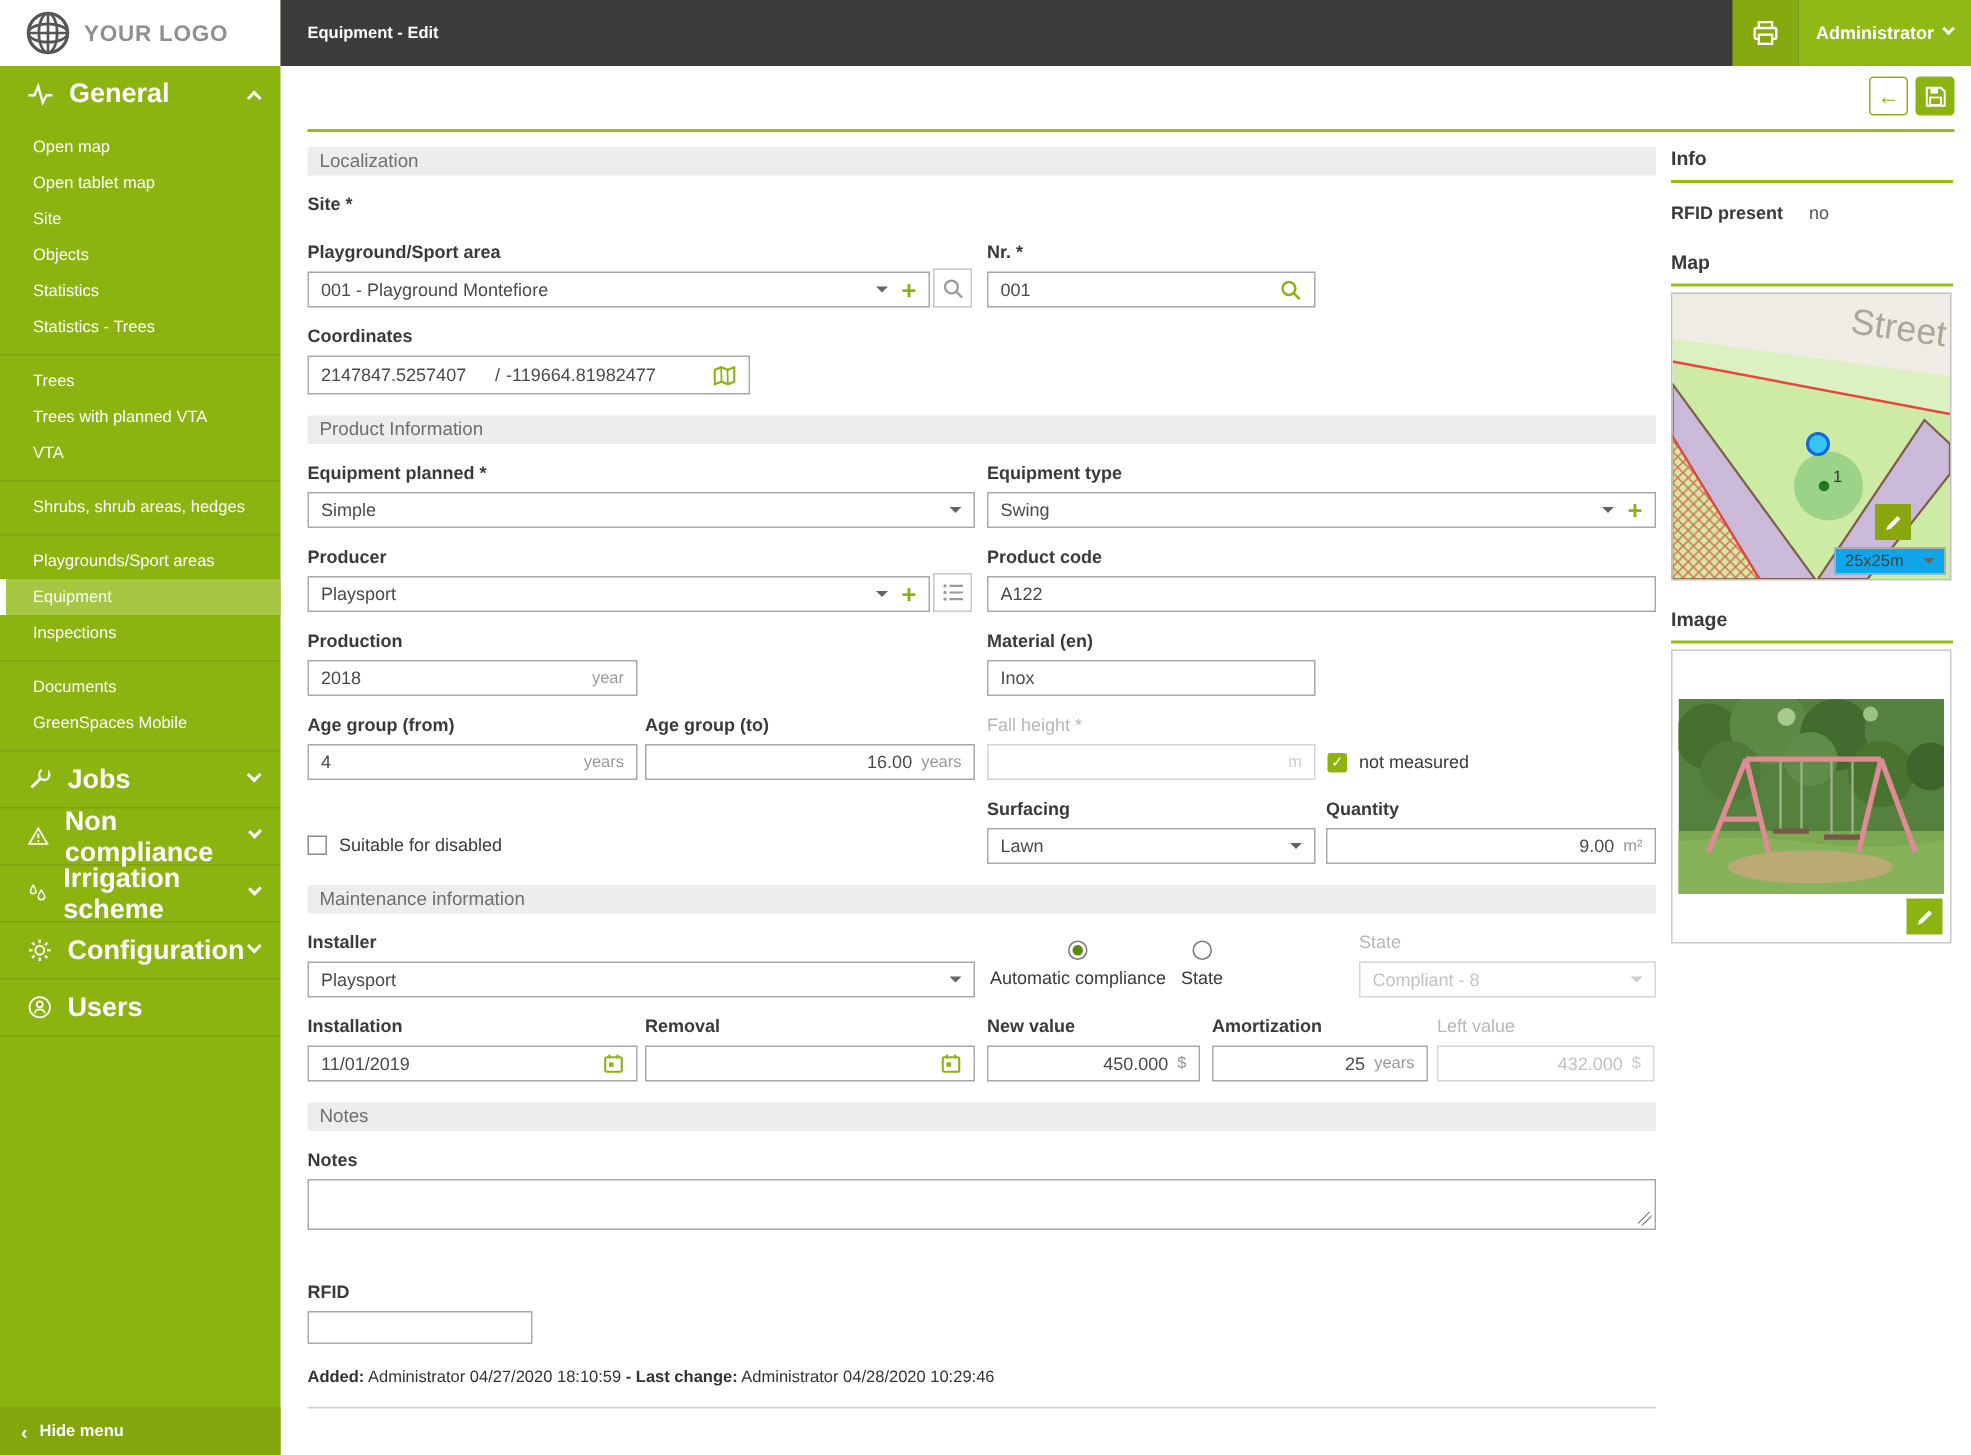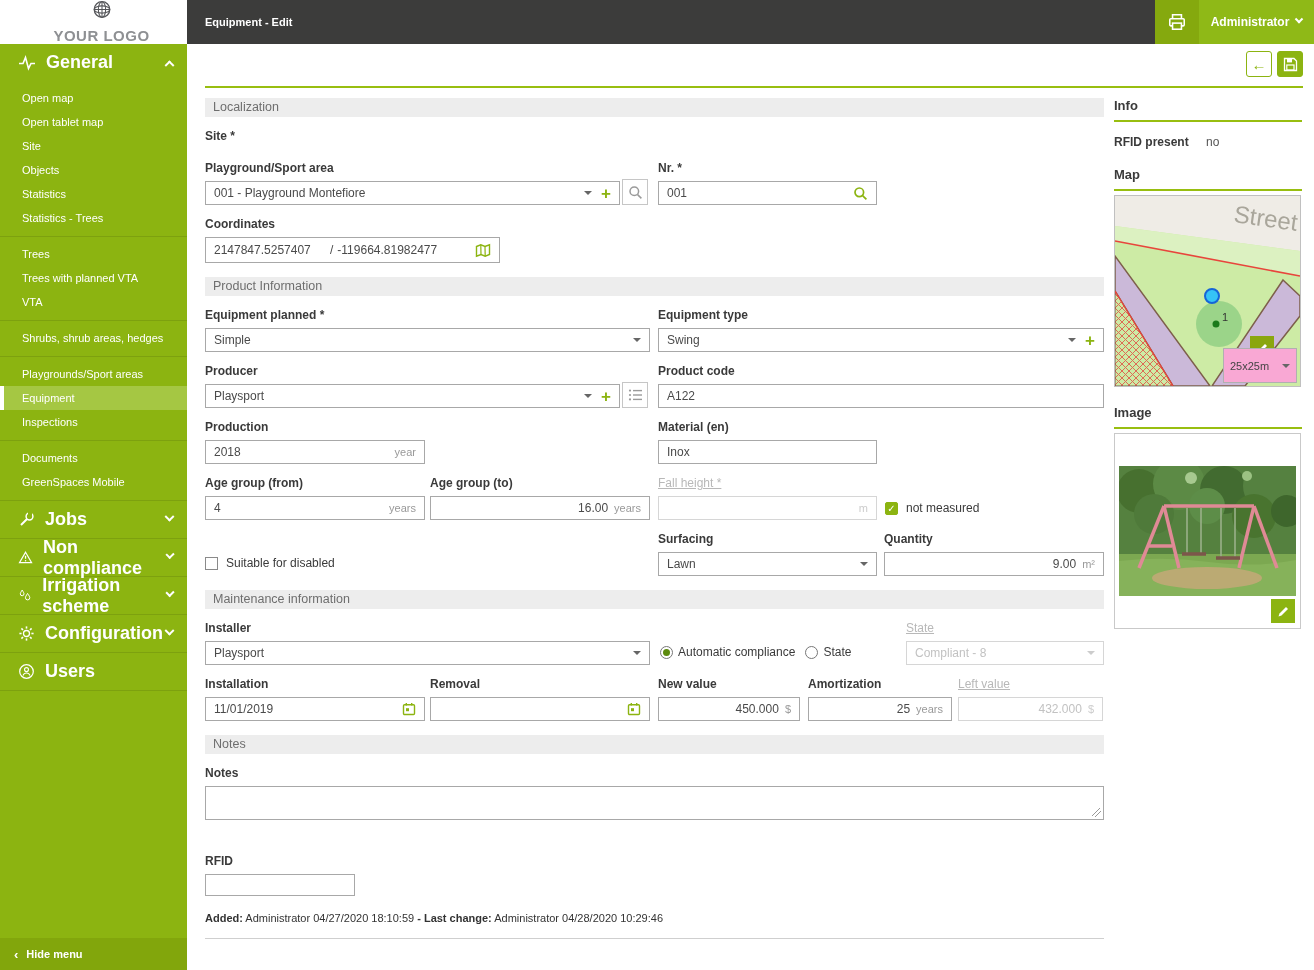--- a/index.html
+++ b/index.html
@@ -1,21 +1,21 @@
 <!DOCTYPE html>
 <html><head>
 <meta charset="utf-8">
 <style>
   * { margin:0; padding:0; box-sizing:border-box; }
   html,body { width:1314px; height:970px; background:#fff; font-family:"Liberation Sans",sans-serif; overflow:hidden; }
   .app { position:relative; width:1314px; height:970px; }
 
   
   .sidebar { position:absolute; left:0; top:0; width:187px; height:970px; background:#8cb411; }
-  .logo-area { height:44px; background:#fff; display:flex; align-items:center; padding-left:16px; gap:8px;flex-direction:column; }
+  .logo-area { height:44px; background:#fff; display:flex; align-items:center; padding-left:16px; gap:8px; }
   .logo-text { font-size:15px; font-weight:bold; color:#8e9093; letter-spacing:.5px; }
   .side-header { height:37px; display:flex; align-items:center; padding:0 14px 0 18px; color:#fff; font-size:18px; font-weight:bold; cursor:pointer; }
   .side-header .sh-label { margin-left:10px; }
   .side-header .chev { margin-left:auto; }
   .chev { width:7px; height:7px; border-right:2px solid #fff; border-bottom:2px solid #fff; display:inline-block; }
   .chev.up { transform:rotate(-135deg) translate(-2px,-2px); }
   .chev.down { transform:rotate(45deg) translate(-2px,-2px); }
   .side-group { padding:5px 0 6px 0; border-bottom:1px solid rgba(0,0,0,.10); }
   .s-item { height:24px; line-height:24px; padding-left:22px; color:#fff; font-size:11px; cursor:pointer; white-space:nowrap; }
   .s-item.active { background:#a5c743; border-left:4px solid #fff; padding-left:18px; }
@@ -38,53 +38,53 @@
   .act-btn.save { background:#8cb411; border:1px solid #8cb411; }
   .columns { display:flex; margin-top:8px; }
   .main { width:899px; }
   .right-panel { width:188px; margin-left:10px; }
 
   
   .secbar { height:19px; line-height:19px; background:#ededed; color:#6e6e6e; font-size:12.5px; padding-left:8px; margin:14px 0 12px 0; }
   .secbar.first { margin-top:2px; }
   .row { display:flex; margin-bottom:12px; align-items:flex-start; }
   .lbl { font-size:12px; font-weight:bold; color:#3a3a3a; margin-bottom:6px; white-space:nowrap; }
-  .lbl.dis { color:#b8b8b8; font-weight:normal;text-decoration:underline; }
+  .lbl.dis { color:#b8b8b8; font-weight:normal; }
   .box { position:relative; height:24px; border:1px solid #a8a8a8; background:#fff; display:flex; align-items:center; padding:0 8px; font-size:12px; color:#4a4a4a; }
   .box .val { flex:1; white-space:nowrap; overflow:hidden; }
   .box .val.r { text-align:right; }
   .box .unit { color:#999; margin-left:6px; font-size:11px; white-space:nowrap; }
   .caret { width:0; height:0; border-left:4px solid transparent; border-right:4px solid transparent; border-top:4px solid #666; margin-left:8px; flex:none; }
   .box.disabled { border-color:#d6d6d6; color:#c2c2c2; }
   .box.disabled .unit { color:#ccc; }
   .box.disabled .caret { border-top-color:#ccc; }
   .clear-x { color:#999; font-size:13px; margin-left:8px; cursor:pointer; line-height:1; }
   .plus { color:#8cb411; font-size:17px; font-weight:bold; margin-left:9px; line-height:1; cursor:pointer; }
   .btn-sq { width:26px; height:26px; border:1px solid #c6c6c6; background:#fff; display:flex; align-items:center; justify-content:center; color:#9a9a9a; cursor:pointer; flex:none; }
   .cb { width:13px; height:13px; border:1px solid #8a8a8a; background:#fff; display:inline-flex; align-items:center; justify-content:center; flex:none; cursor:pointer; }
   .cb.on { background:#8cb411; border-color:#8cb411; color:#fff; font-size:10px; border-radius:2px; }
   .cb-row { display:flex; align-items:center; gap:8px; font-size:12px; color:#3a3a3a; }
   .radio { width:13px; height:13px; border:1px solid #777; border-radius:50%; background:#fff; display:inline-flex; align-items:center; justify-content:center; flex:none; cursor:pointer; }
   .radio.on::after { content:""; width:7px; height:7px; border-radius:50%; background:#5c8a0d; }
-  .radio-row { display:flex; align-items:center; gap:5px; font-size:12px; color:#3a3a3a; }
+  .radio-row { display:flex; align-items:center; gap:5px; font-size:12px; color:#3a3a3a;flex-direction:column; }
   .notes-area { position:relative; width:899px; height:34px; border:1px solid #a8a8a8; background:#fff; cursor:text; }
   .resize-h { position:absolute; right:2px; bottom:2px; width:9px; height:9px;
     background:linear-gradient(135deg, transparent 40%, #999 40% 48%, transparent 48% 62%, #999 62% 70%, transparent 70%); }
   .footer-note { font-size:11px; color:#333; margin-top:16px; }
   .footer-note b { font-weight:bold; }
   .bottom-line { width:899px; border-top:1px solid #cfcfcf; margin-top:14px; }
 
   
   .rp-h { font-size:13px; font-weight:bold; color:#3a3a3a; padding-bottom:7px; border-bottom:2px solid #98be10; }
   .rp-row { display:flex; margin-top:13px; font-size:12px; color:#3a3a3a; }
   .rp-row .k { font-weight:bold; width:92px; }
   .rp-row .v { color:#555; }
   .mt18 { margin-top:18px; }
   .map-box { position:relative; width:187px; height:192px; border:1px solid #c0c0c0; margin-top:4px; overflow:hidden; background:#fff; }
-  .map-scale { position:absolute; right:3px; bottom:3px; width:74px; height:35px; background:#f9a8d4; border:1px solid #b0b0b0; display:flex; align-items:center; padding:0 6px; font-size:11px; color:#444; cursor:pointer; }
+  .map-scale { position:absolute; right:3px; bottom:3px; width:74px; height:18px; background:#0ea5e9; border:1px solid #b0b0b0; display:flex; align-items:center; padding:0 6px; font-size:11px; color:#444; cursor:pointer; }
   .map-scale .caret { margin-left:auto; }
   .pencil-btn { position:absolute; width:24px; height:24px; background:#8cb411; display:flex; align-items:center; justify-content:center; cursor:pointer; }
   .pencil-btn.on-map { right:26px; bottom:26px; background:#8aa60e; }
   .pencil-btn.on-img { right:5px; bottom:5px; }
   .img-box { position:relative; width:187px; height:196px; border:1px solid #c9c9c9; background:#fff; margin-top:4px; }
   .img-box svg.photo { position:absolute; left:4px; top:32px; }
 </style>
 </head>
 <body>
 

